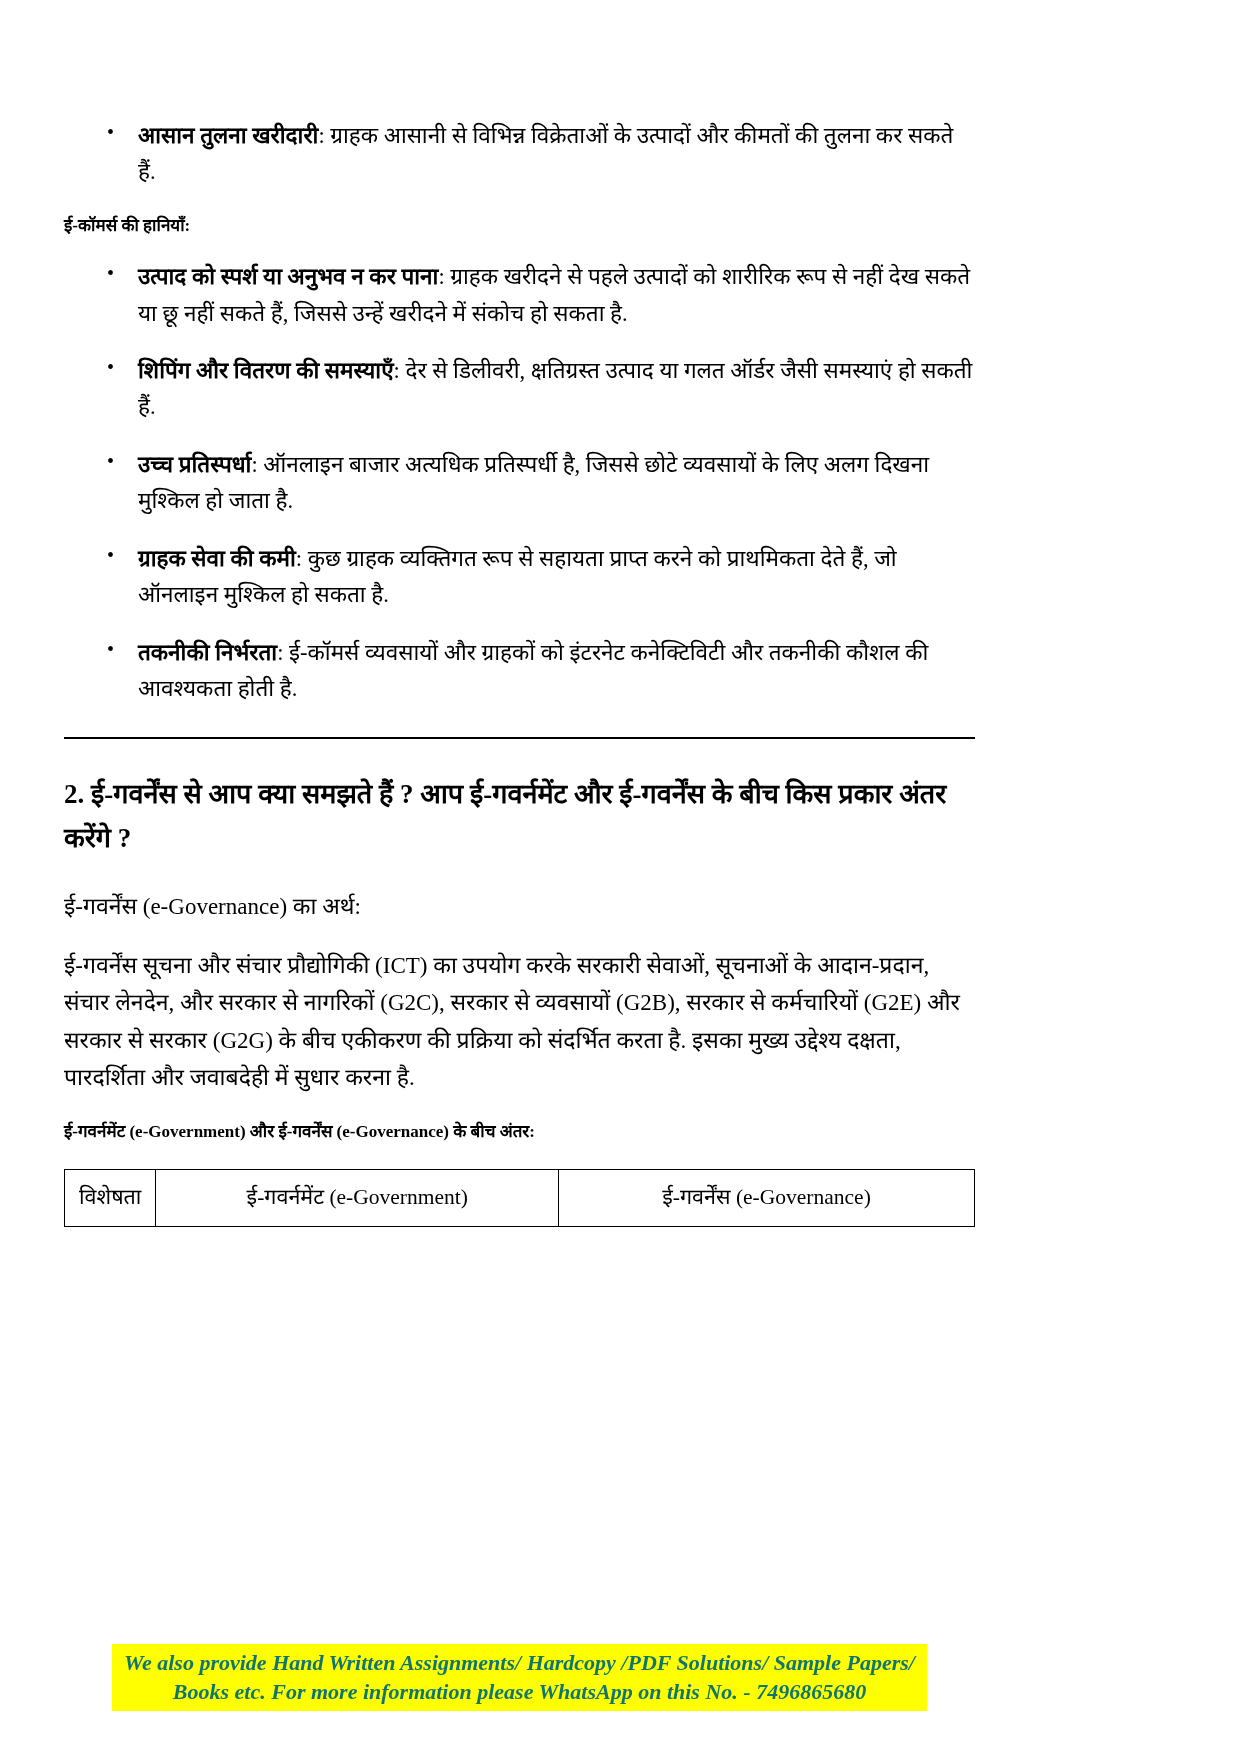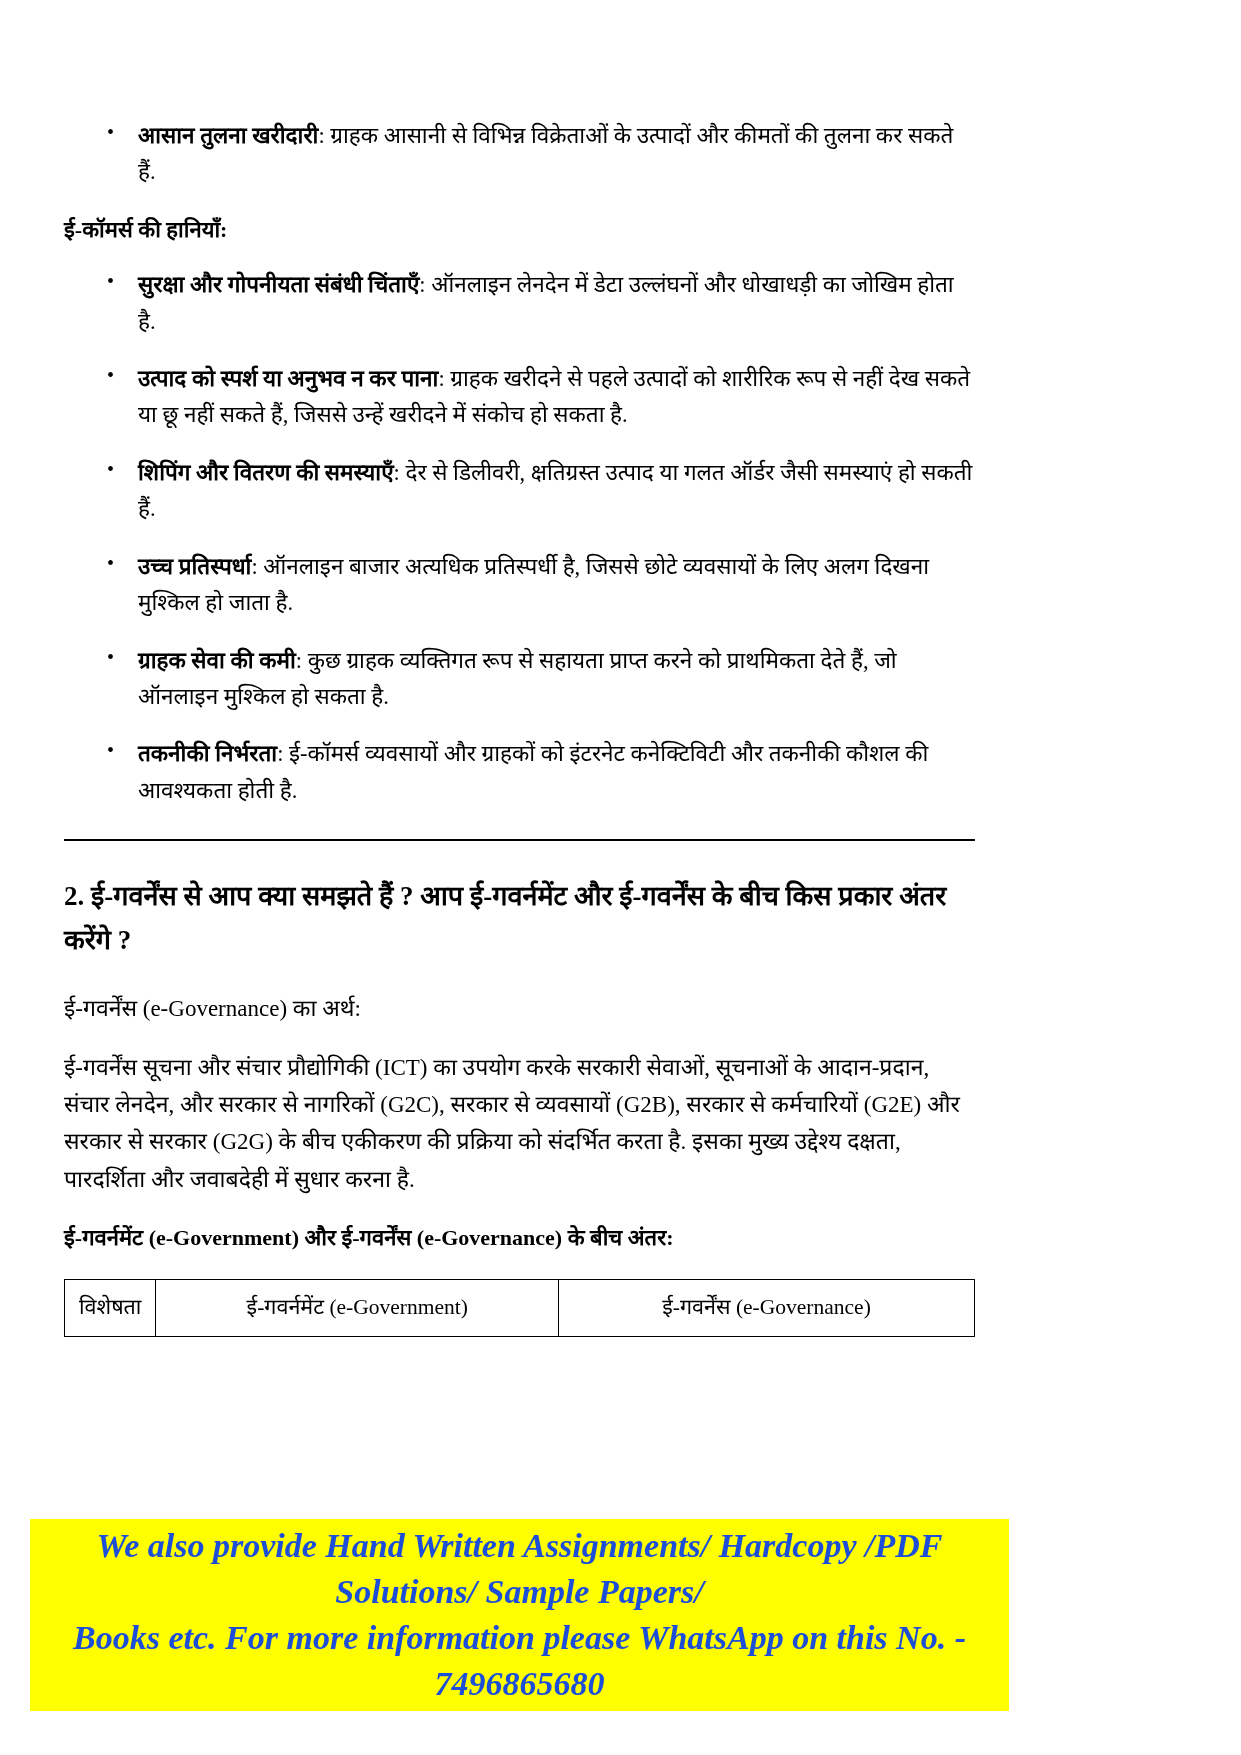--- a/index.html
+++ b/index.html
@@ -23,21 +23,21 @@
   }
   .para {
     font-family: "Liberation Serif", serif;
     font-size: 23px;
     line-height: 1.62;
     margin: 0 0 22px 0;
     color: #000;
   }
   .heading {
     font-weight: bold;
-    font-size: 22px;
+    font-size: 17px;
     line-height: 1.6;
     margin: 0 0 20px 0;
   }
   ul.bullets {
     list-style: none;
     margin: 0 0 10px 0;
     padding: 0;
   }
   ul.bullets li {
     position: relative;
@@ -91,25 +91,25 @@
     position: absolute;
     left: 0;
     right: 0;
     bottom: 38px;
     text-align: center;
     padding: 6px 30px;
   }
   .footer-banner .line {
     display: block;
     background: #ffff00;
-    color: #1d4ed8;
+    color: #0f766e;
     font-family: "Liberation Serif", serif;
     font-weight: bold;
     font-style: italic;
-    font-size: 34px;
+    font-size: 22px;
     line-height: 1.35;
     padding: 0 4px;
   }
   .footer-wrap {
     display: inline-block;
     background: #ffff00;
     padding: 4px 8px;
   }
 </style>
 </head>
@@ -119,23 +119,20 @@
 
   <ul class="bullets">
     <li>
       <span class="b">आसान तुलना खरीदारी</span><span>: ग्राहक आसानी से विभिन्न विक्रेताओं के उत्पादों और कीमतों की तुलना कर सकते हैं.</span>
     </li>
   </ul>
 
   <div class="heading">ई-कॉमर्स की हानियाँ:</div>
 
   <ul class="bullets">
-    <li>
-      <span class="b">सुरक्षा और गोपनीयता संबंधी चिंताएँ</span><span>: ऑनलाइन लेनदेन में डेटा उल्लंघनों और धोखाधड़ी का जोखिम होता है.</span>
-    </li>
     <li>
       <span class="b">उत्पाद को स्पर्श या अनुभव न कर पाना</span><span>: ग्राहक खरीदने से पहले उत्पादों को शारीरिक रूप से नहीं देख सकते या छू नहीं सकते हैं, जिससे उन्हें खरीदने में संकोच हो सकता है.</span>
     </li>
     <li>
       <span class="b">शिपिंग और वितरण की समस्याएँ</span><span>: देर से डिलीवरी, क्षतिग्रस्त उत्पाद या गलत ऑर्डर जैसी समस्याएं हो सकती हैं.</span>
     </li>
     <li>
       <span class="b">उच्च प्रतिस्पर्धा</span><span>: ऑनलाइन बाजार अत्यधिक प्रतिस्पर्धी है, जिससे छोटे व्यवसायों के लिए अलग दिखना मुश्किल हो जाता है.</span>
     </li>
     <li>

